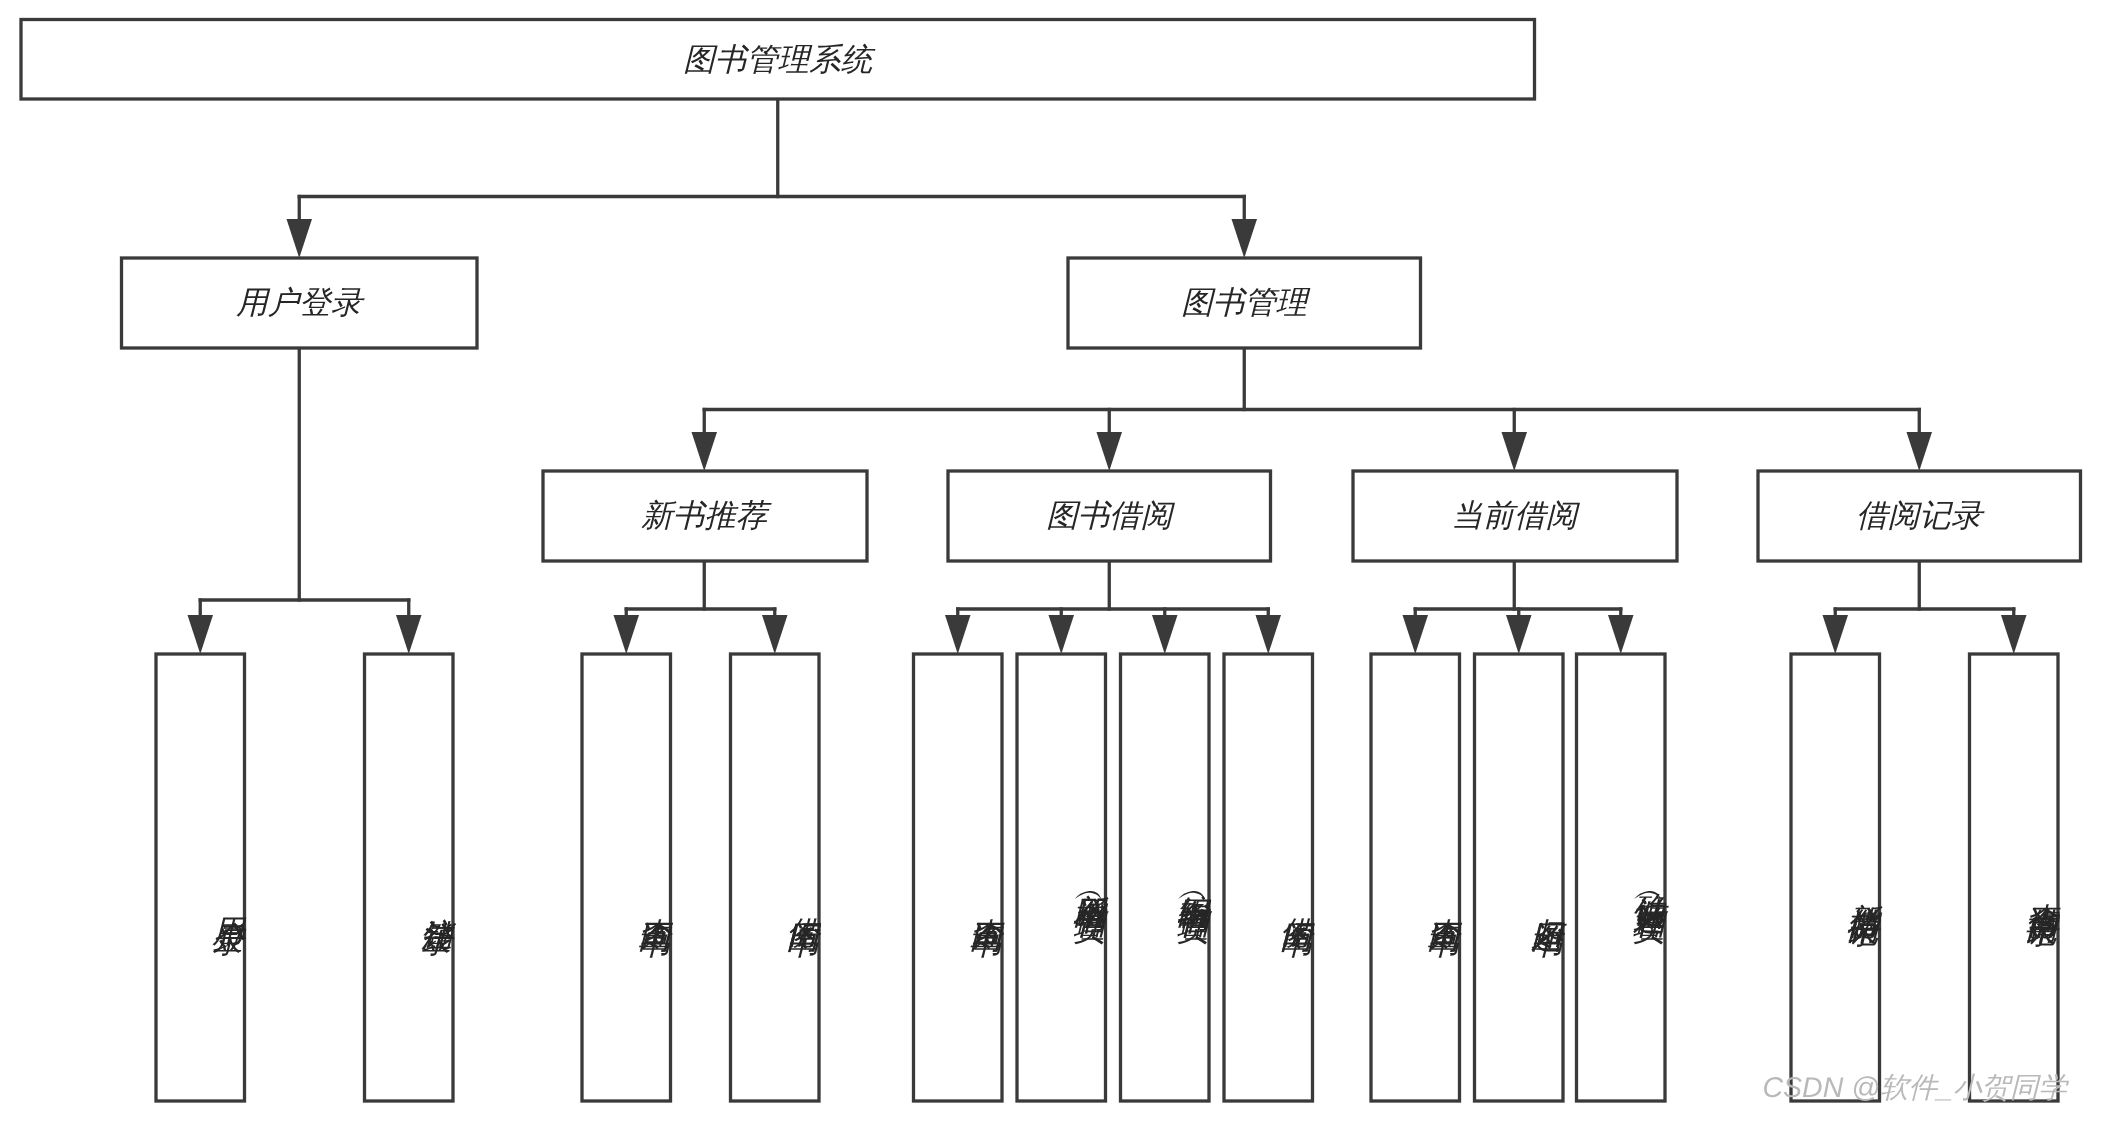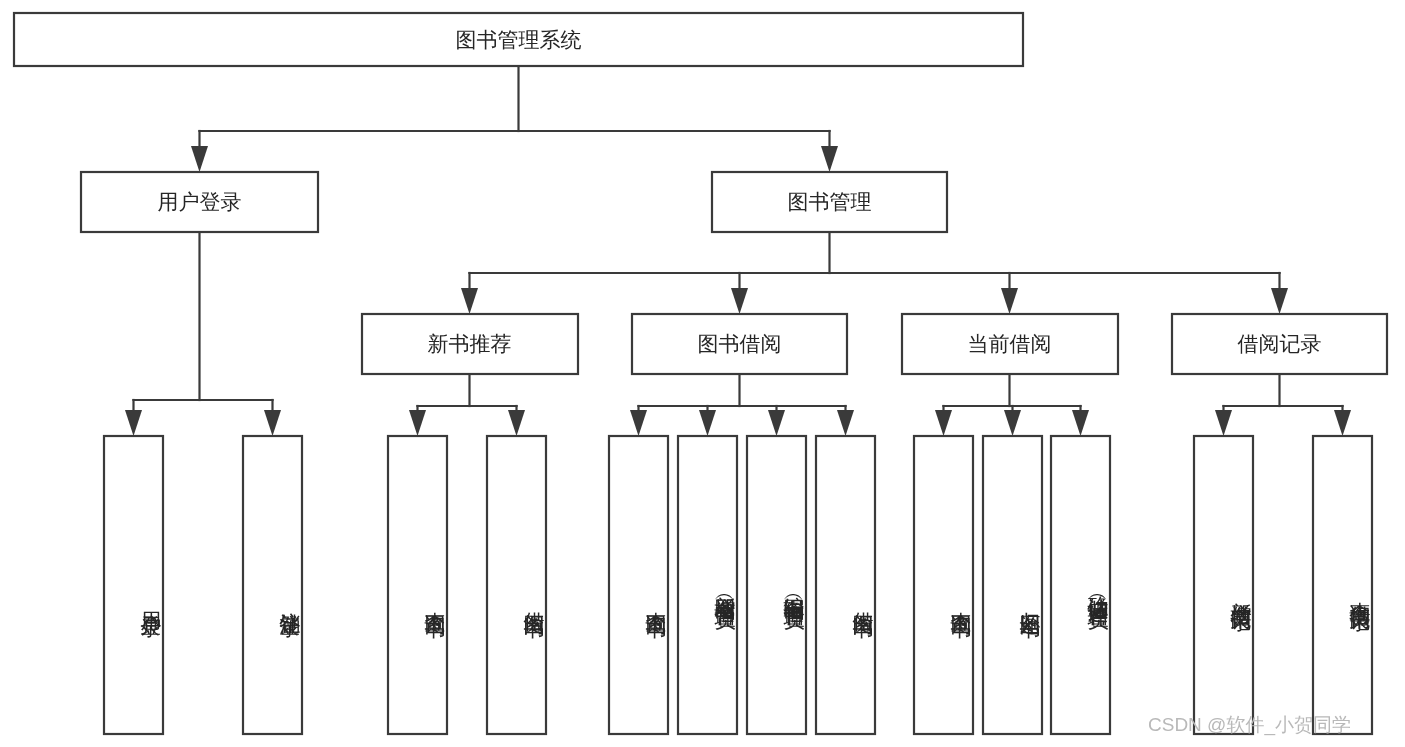--- a/index.html
+++ b/index.html
@@ -7,20 +7,21 @@
     padding: 0;
     background: #ffffff;
   }
   #canvas-wrap {
     position: relative;
     width: 1405px;
     height: 747px;
     background: #ffffff;
     overflow: hidden;
     font-family: "Liberation Sans", "DejaVu Sans", sans-serif;
+    font-style: italic;
   }
   svg#diagram {
     position: absolute;
     left: 0;
     top: 0;
     width: 1405px;
     height: 747px;
   }
   .nodebox {
     fill: #ffffff;
@@ -58,21 +59,21 @@
     align-items: flex-start;
     justify-content: center;
     pointer-events: none;
   }
   .watermark {
     position: absolute;
     font-family: "Liberation Sans", "DejaVu Sans", sans-serif;
     font-size: 19px;
     color: #b9b9b9;
     white-space: nowrap;
-    left: 1148px;
+    left: 1175px;
     top: 712px;
     text-align: center;
   }
 </style>
 </head>
 <body>
 
 <div id="canvas-wrap">
 
   <svg id="diagram" viewBox="0 0 1405 747">

